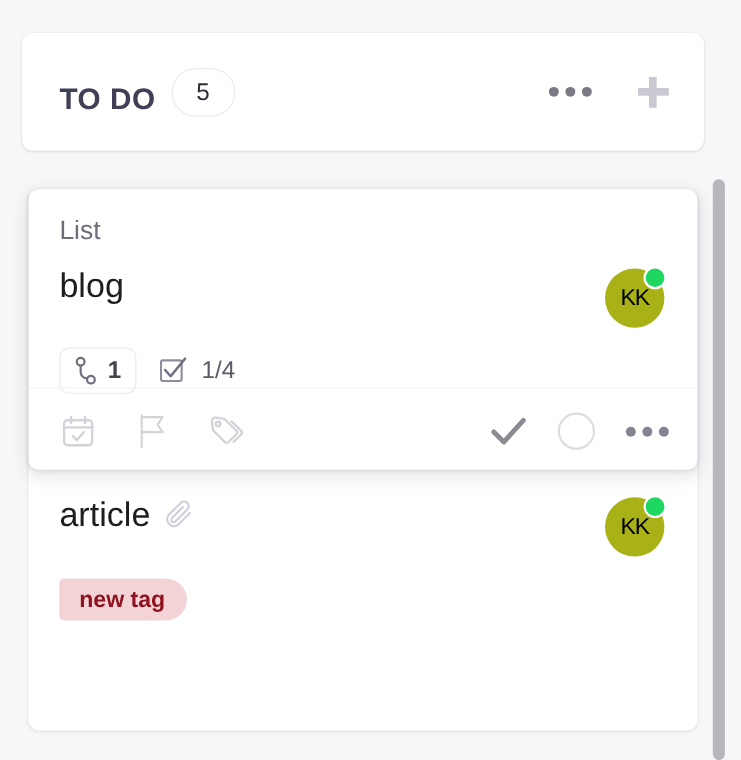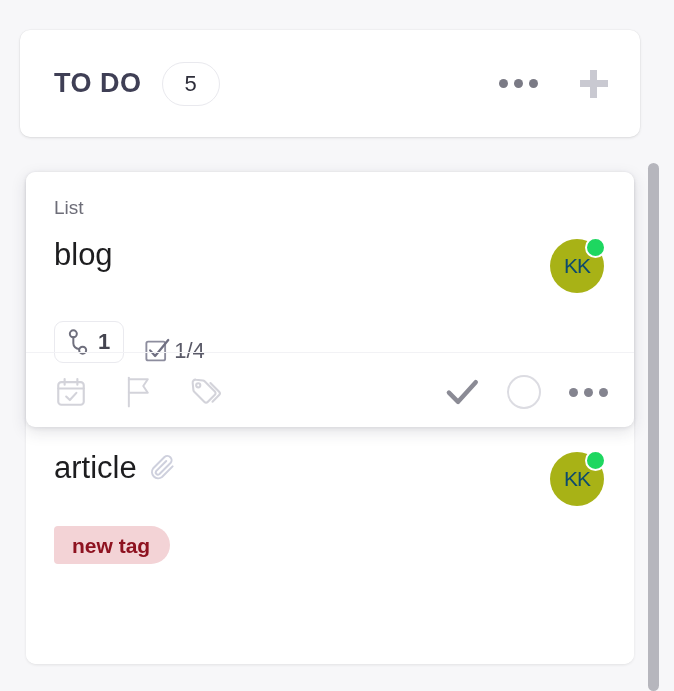--- a/index.html
+++ b/index.html
@@ -29,22 +29,22 @@
     background: #ffffff;
     border-radius: 10px;
     box-shadow: 0 1px 3px rgba(0,0,0,0.10), 0 0 0 0.5px rgba(0,0,0,0.04);
     display: flex;
     align-items: center;
     padding: 0 32px 0 34px;
   }
 
   .header-left {
     display: flex;
-    align-items: center;
-    gap: 12px;
+    align-items: flex-end;
+    gap: 6px;
   }
 
   .todo-title {
     font-size: 27px;
     font-weight: bold;
     letter-spacing: 0.5px;
     color: #3f3f55;
   }
 
   .count-badge {
@@ -115,21 +115,21 @@
     width: 608px;
     height: 255px;
     background: #ffffff;
     border-radius: 9px;
     box-shadow: 0 5px 16px rgba(40,40,60,0.13), 0 1px 4px rgba(40,40,60,0.10);
     padding: 26px 30px 0 28px;
     z-index: 5;
   }
 
   .card-list-label {
-    font-size: 19px;
+    font-size: 24px;
     color: #6d6d78;
     font-weight: 400;
     line-height: 1;
     margin-bottom: 22px;
   }
 
   .card-title-row {
     display: flex;
     align-items: flex-start;
     justify-content: flex-end;
@@ -154,21 +154,21 @@
     position: relative;
     margin-left: auto;
     width: 54px;
     height: 54px;
     flex: none;
   }
   .avatar {
     width: 54px; height: 54px;
     border-radius: 50%;
     background: #a8b216;
-    color: #0c4a6e;
+    color: #000000;
     display: flex;
     align-items: center;
     justify-content: center;
     font-size: 21px;
     font-weight: 400;
     letter-spacing: -1px;
   }
   .presence-dot {
     position: absolute;
     right: -2px;
@@ -200,23 +200,22 @@
   .subtask-badge .num {
     font-size: 22px;
     font-weight: bold;
     color: #44444f;
     line-height: 1;
   }
 
   .checklist-badge {
     display: flex;
     align-items: center;
-    gap: 2px;
+    gap: 11px;
     padding: 6px 2px;
-    margin-top: 19px;
   }
   .checklist-badge .frac {
     font-size: 22px;
     color: #5a5a68;
     line-height: 1;
   }
 
   
   .card-divider {
     position: absolute;

